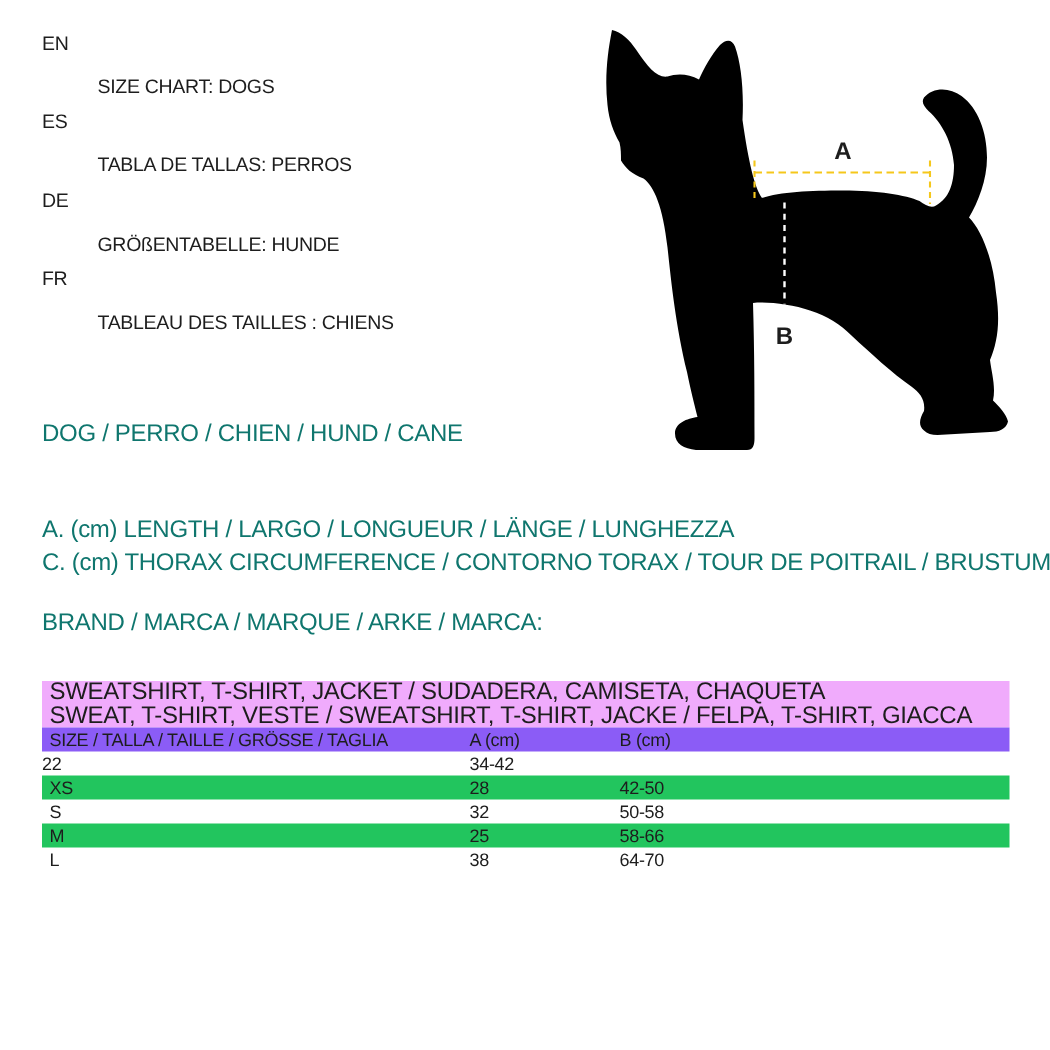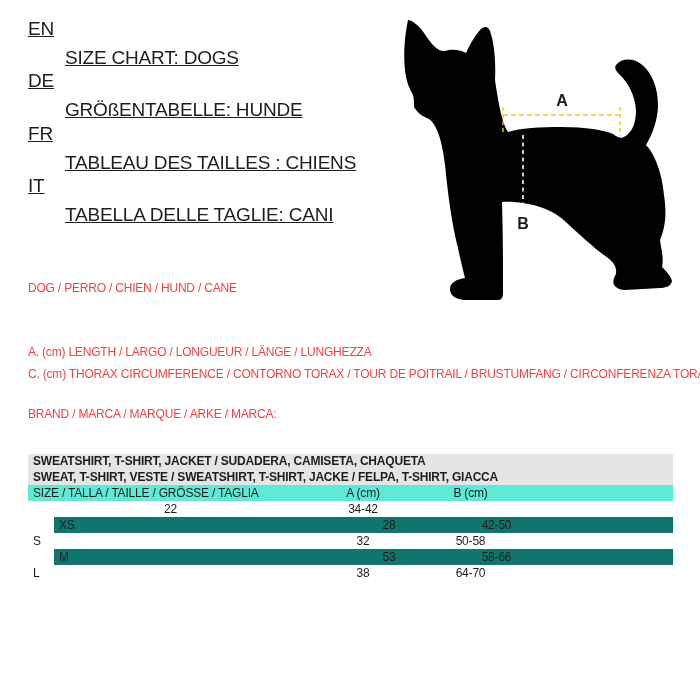--- a/index.html
+++ b/index.html
@@ -11,35 +11,34 @@
   #page {
     position: relative;
     width: 700px;
     height: 700px;
     background: #ffffff;
     overflow: hidden;
     color: #1d1d1d;
   }
   .txt {
     position: absolute;
-    font-size: 12px;
+    font-size: 16px;
     letter-spacing: -0.2px;
     white-space: nowrap;
-    color: #ef4444;
+    color: #0f766e;
     text-align: center;
   }
   
   .lang-list {
     position: absolute;
     left: 28px;
     top: 17px;
-    font-size: 19px;
+    font-size: 13px;
     line-height: 23.4px;
     letter-spacing: -0.2px;
-    text-decoration: underline;
   }
   .lang-row { display: flex; }
   .lang-code { width: 37px; flex: 0 0 37px; }
   .lang-label { white-space: nowrap; margin-top: 29px; }
   
   .dog-figure {
     position: absolute;
     left: 390px;
     top: 0px;
     width: 310px;
@@ -51,63 +50,63 @@
     font-family: "Liberation Sans", sans-serif;
   }
   
   .size-table {
     position: absolute;
     left: 28px;
     top: 454px;
     width: 645px;
   }
   .banner {
-    background: #e5e5e5;
-    font-weight: bold;
-    font-size: 12px;
+    background: #f0abfc;
+    font-weight: normal;
+    font-size: 16px;
     line-height: 15.5px;
     padding: 0 0 0 5px;
     letter-spacing: -0.2px;
     white-space: nowrap;
   }
   .t-row {
     display: grid;
     grid-template-columns: 285px 100px 115px 1fr;
     height: 16px;
     line-height: 16px;
     font-size: 12px;
     letter-spacing: -0.2px;
     white-space: nowrap;
   }
   .t-row .c1 { padding-left: 5px; text-align: left; }
-  .t-row .c2, .t-row .c3 { text-align: center; }
-  .t-head { background: #5eead4; }
-  .t-alt  { background: #0f766e; margin-left: 26px; }
+  .t-row .c2, .t-row .c3 { }
+  .t-head { background: #8b5cf6; }
+  .t-alt  { background: #22c55e; }
 </style>
 </head>
 <body>
 
 <div id="page">
 
   <div class="lang-list">
     <div class="lang-row">
       <span class="lang-code">EN</span>
       <span class="lang-label">SIZE CHART: DOGS</span>
     </div>
     <div class="lang-row">
+      <span class="lang-code">ES</span>
+      <span class="lang-label">TABLA DE TALLAS: PERROS</span>
+    </div>
+    <div class="lang-row">
       <span class="lang-code">DE</span>
       <span class="lang-label">GRÖßENTABELLE: HUNDE</span>
     </div>
     <div class="lang-row">
       <span class="lang-code">FR</span>
       <span class="lang-label">TABLEAU DES TAILLES : CHIENS</span>
-    </div>
-    <div class="lang-row">
-      <span class="lang-code">IT</span>
-      <span class="lang-label">TABELLA DELLE TAGLIE: CANI</span>
     </div>
   </div>
 
   <svg class="dog-figure" viewBox="0 0 310 310" xmlns="http://www.w3.org/2000/svg">
     <path fill="#000000" d="
       M 18,20
       C 15,35 13,52 15,70
       C 16,80 19,88 23,95
       C 24,99 24,103 24,107
       C 27,112 31,116 39,119
@@ -186,21 +185,21 @@
       <span class="c4"></span>
     </div>
     <div class="t-row">
       <span class="c1">S</span>
       <span class="c2">32</span>
       <span class="c3">50-58</span>
       <span class="c4"></span>
     </div>
     <div class="t-row t-alt">
       <span class="c1">M</span>
-      <span class="c2">53</span>
+      <span class="c2">25</span>
       <span class="c3">58-66</span>
       <span class="c4"></span>
     </div>
     <div class="t-row">
       <span class="c1">L</span>
       <span class="c2">38</span>
       <span class="c3">64-70</span>
       <span class="c4"></span>
     </div>
   </div>

